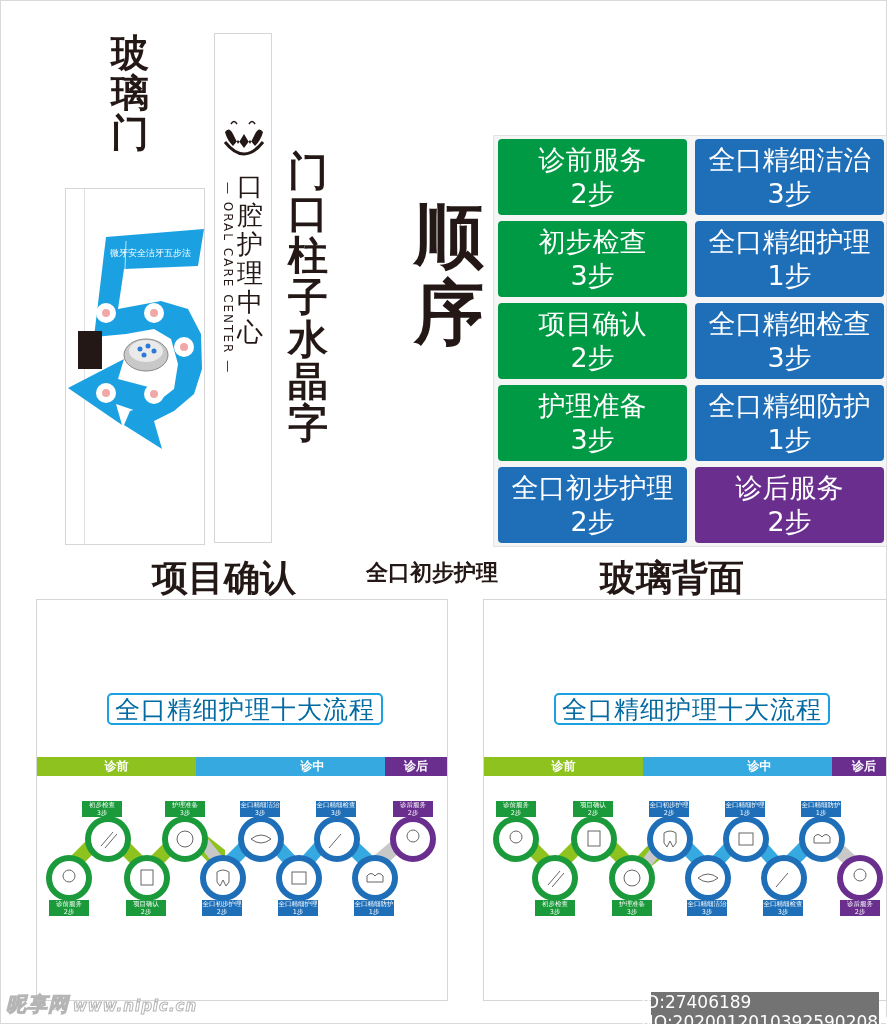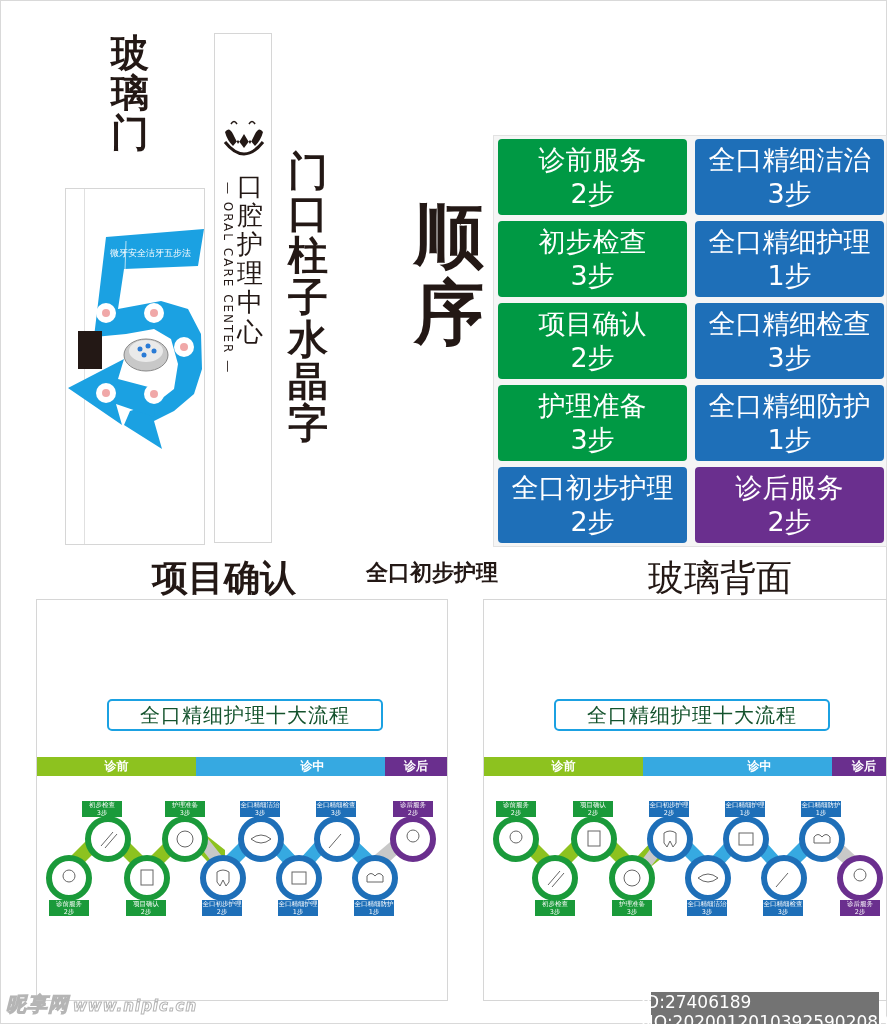--- a/index.html
+++ b/index.html
@@ -30,27 +30,27 @@
   
   .grid { left:493px; top:135px; width:394px; height:412px; border:1px solid #e2e2e2; background:#f5f5f5; display:grid; grid-template-columns:197px 197px; grid-template-rows:repeat(5, 82px); }
   .cell { margin:3px 4px 3px 4px; border-radius:4px; color:#fff; display:flex; flex-direction:column; align-items:center; justify-content:center; font-size:27px; line-height:1.25; }
   .cell .n { font-size:27px; }
   .green { background:#009944; }
   .blue { background:#1e6fb8; }
   .purple { background:#6a2f8e; }
 
   .label-front { left:152px; top:554px; font-size:36px; font-weight:bold; }
   .label-align { left:366px; top:558px; font-size:22px; font-weight:bold; }
-  .label-back { left:600px; top:554px; font-size:36px; font-weight:normal;margin-left:48px; }
+  .label-back { left:600px; top:554px; font-size:36px; font-weight:bold; }
 
   
   .panel { top:599px; width:412px; height:402px; border:1px solid #d6d6d6; background:#fff; }
   .panel-front { left:36px; }
   .panel-back { left:483px; width:404px; }
-  .p-title { position:absolute; left:70px; top:99px; width:276px; height:32px; border:2px solid #1ba1e2; border-radius:5px; color:#14532d; font-size:20px; display:flex; align-items:center; justify-content:center; letter-spacing:1px; }
+  .p-title { position:absolute; left:70px; top:93px; width:276px; height:32px; border:2px solid #1ba1e2; border-radius:5px; color:#0369a1; font-size:25px; display:flex; align-items:center; justify-content:center; letter-spacing:1px; }
   .panel-back .p-title { left:70px; }
   .phase-bar { position:absolute; left:0; top:157px; width:100%; height:19px; display:flex; color:#fff; font-size:12px; font-weight:bold; }
   .phase { display:flex; align-items:center; justify-content:center; }
   .ph-pre { background:#8dc21f; width:159px;font-family:Liberation Mono, monospace; }
   .ph-mid { background:#36a9e1; width:189px;padding-left:44px; }
   .ph-post { background:#6a2f8e; flex:1; }
   .flow-svg { position:absolute; left:0; top:190px; }
   .tag { position:absolute; width:40px; height:16px; color:#fff; font-size:6.5px; line-height:8px; text-align:center; display:flex; flex-direction:column; justify-content:center; }
   .tag.g { background:#1a9a3a; }
   .tag.b { background:#1e6fb8; }

